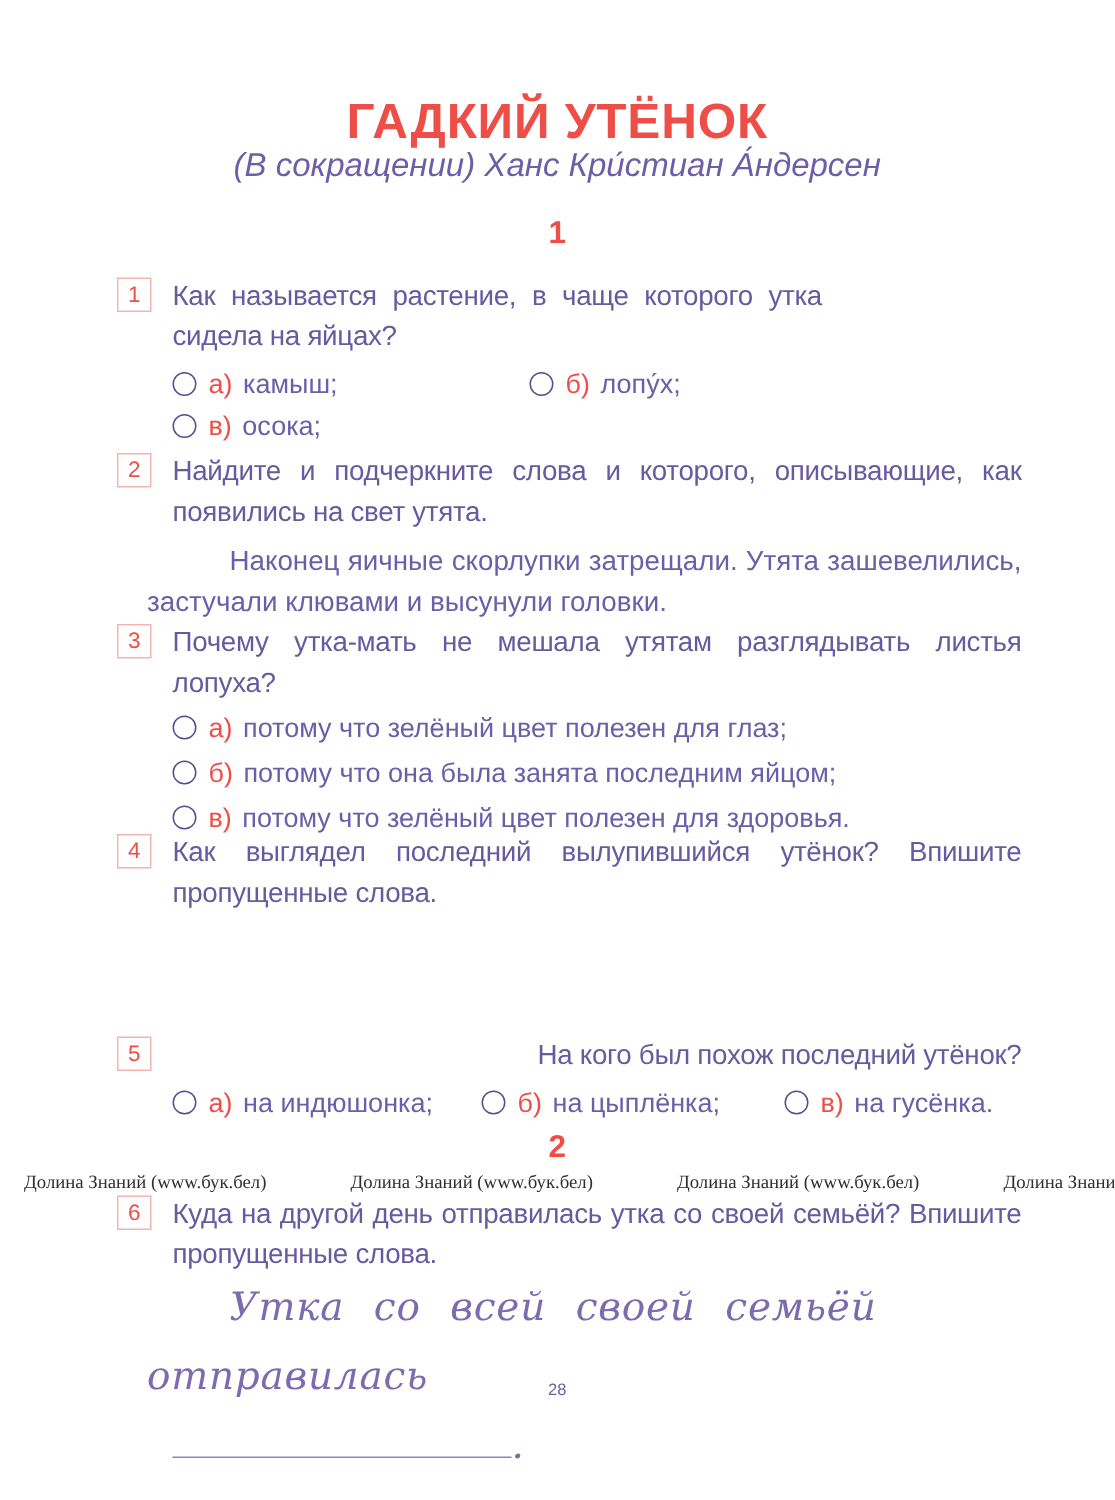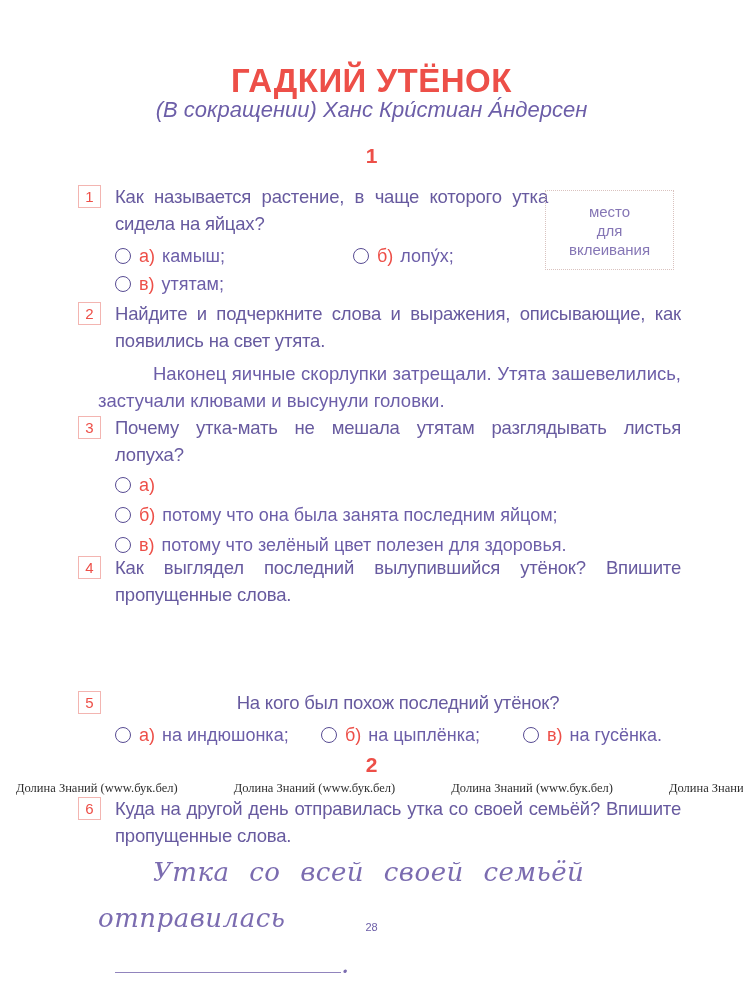--- a/index.html
+++ b/index.html
@@ -91,48 +91,44 @@
         <div class="opt">
           <span class="circle"></span>
           <span class="letter">б)</span>
           <span>лопу́х;</span>
         </div>
       </div>
       <div class="opts-row" style="margin-top:2px;">
         <div class="opt">
           <span class="circle"></span>
           <span class="letter">в)</span>
-          <span>утятам;</span>
+          <span>осока;</span>
         </div>
       </div>
     </div>
   </div>
 
-  <div class="paste-box">
-    <span>место</span>
-    <span>для</span>
-    <span>вклеивания</span>
-  </div>
 
   <div class="q" style="top:300px;right:62px;">
     <div class="qnum">2</div>
     <div class="qbody">
-      <div class="qtext">Найдите и подчеркните слова и выражения, описывающие, как появились на свет утята.</div>
+      <div class="qtext">Найдите и подчеркните слова и которого, описывающие, как появились на свет утята.</div>
       <div class="passage">Наконец яичные скорлупки затрещали. Утята зашевелились, застучали клювами и высунули головки.</div>
     </div>
   </div>
 
   <div class="q" style="top:414px;right:62px;">
     <div class="qnum">3</div>
     <div class="qbody">
       <div class="qtext">Почему утка-мать не мешала утятам разглядывать листья лопуха?</div>
       <div class="opts-col" style="margin-top:4px;">
         <div class="opt">
           <span class="circle"></span>
           <span class="letter">а)</span>
+          <span>потому что зелёный цвет полезен для глаз;</span>
         </div>
         <div class="opt">
           <span class="circle"></span>
           <span class="letter">б)</span>
           <span>потому что она была занята последним яйцом;</span>
         </div>
         <div class="opt">
           <span class="circle"></span>
           <span class="letter">в)</span>
           <span>потому что зелёный цвет полезен для здоровья.</span>
@@ -144,21 +140,21 @@
   <div class="q" style="top:554px;right:62px;">
     <div class="qnum">4</div>
     <div class="qbody">
       <div class="qtext">Как выглядел последний вылупившийся утёнок? Впишите пропущенные слова.</div>
     </div>
   </div>
 
   <div class="q" style="top:689px;right:62px;">
     <div class="qnum">5</div>
     <div class="qbody">
-      <div class="qtext" style="text-align:center;">На кого был похож последний утёнок?</div>
+      <div class="qtext" style="text-align:right;">На кого был похож последний утёнок?</div>
       <div class="opts-row">
         <div class="opt" style="width:206px;">
           <span class="circle"></span>
           <span class="letter">а)</span>
           <span>на индюшонка;</span>
         </div>
         <div class="opt" style="width:202px;">
           <span class="circle"></span>
           <span class="letter">б)</span>
           <span>на цыплёнка;</span>

